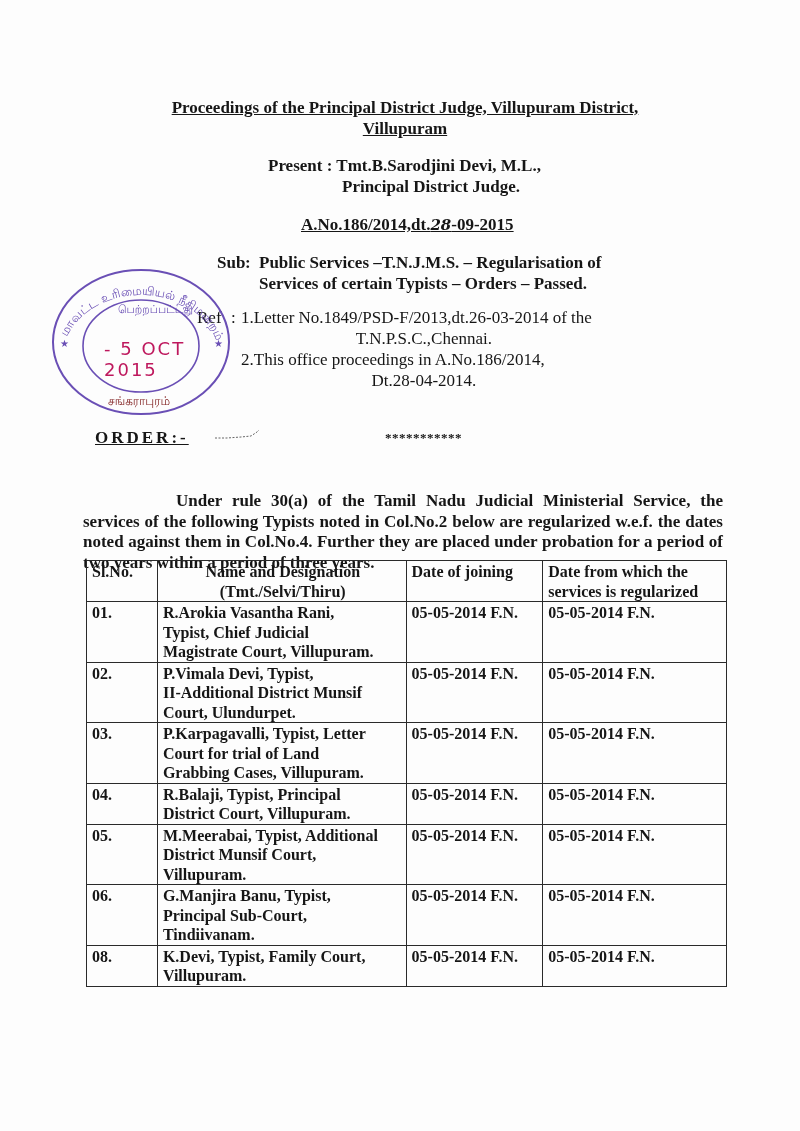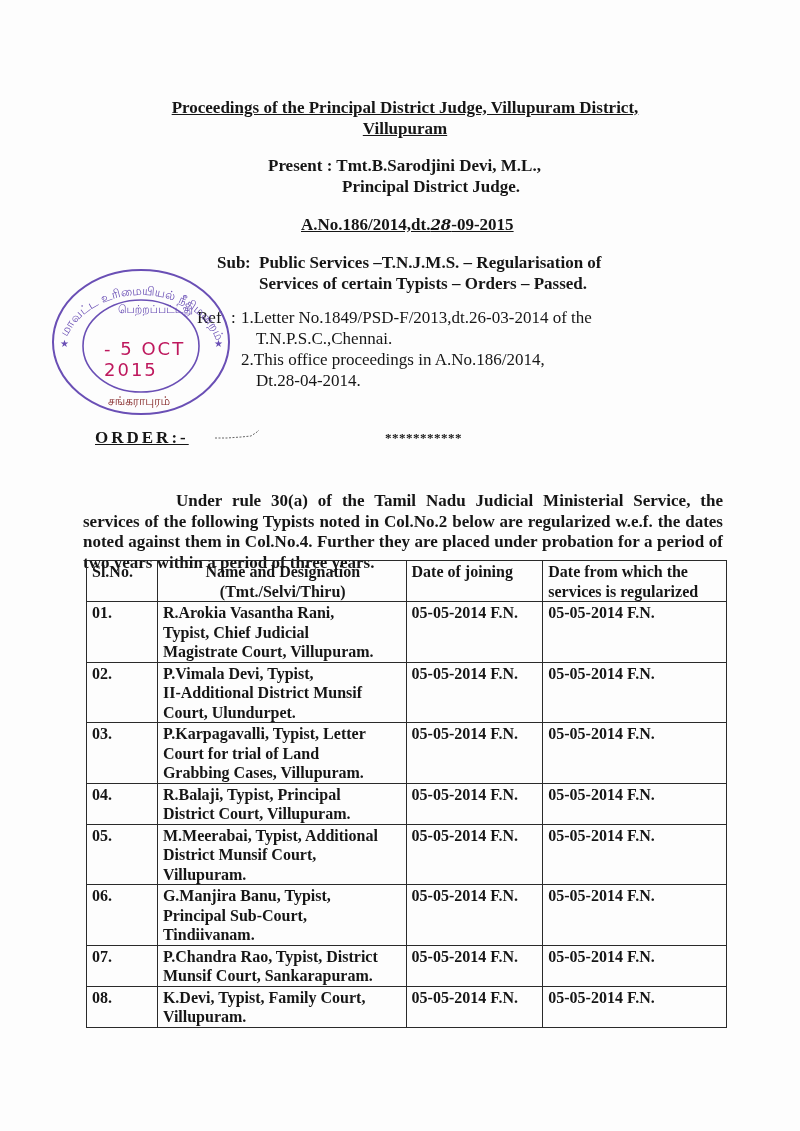--- a/index.html
+++ b/index.html
@@ -25,21 +25,21 @@
     }
     .ano .hand { font-style: italic; font-family: "DejaVu Serif", serif; font-size: 15px; }
     .sub {
       position: absolute; left: 217px; top: 252px; font-weight: bold; font-size: 17px; line-height: 21px;
       display: grid; grid-template-columns: 28px 14px auto;
     }
     .ref {
       position: absolute; left: 197px; top: 307px; font-weight: normal; font-size: 17px; line-height: 21px;
       display: grid; grid-template-columns: 34px 10px auto;
     }
-    .ref .indent { padding-left: 15px; }
+    .ref .indent { padding-left: 15px; text-align: center; }
     .stars { position: absolute; left: 385px; top: 430px; font-size: 13px; letter-spacing: 0.5px; font-weight: bold; }
     .order-head {
       position: absolute; left: 95px; top: 428px; font-weight: bold; font-size: 17px;
       letter-spacing: 3px; text-decoration: underline;
     }
     .para {
       position: absolute; left: 83px; top: 467px; width: 640px; font-weight: bold; font-size: 17px;
       line-height: 20.5px; text-align: justify; margin-top: 24px;
     }
     .para .ind { display: inline-block; width: 93px; }
@@ -213,29 +213,20 @@
         <td>06.</td>
         <td>
           <div>G.Manjira Banu, Typist,</div>
           <div>Principal Sub-Court,</div>
           <div>Tindiivanam.</div>
         </td>
         <td>05-05-2014 F.N.</td>
         <td>05-05-2014 F.N.</td>
       </tr>
       <tr>
-        <td>07.</td>
-        <td>
-          <div>P.Chandra Rao, Typist, District</div>
-          <div>Munsif Court, Sankarapuram.</div>
-        </td>
-        <td>05-05-2014 F.N.</td>
-        <td>05-05-2014 F.N.</td>
-      </tr>
-      <tr>
         <td>08.</td>
         <td>
           <div>K.Devi, Typist, Family Court,</div>
           <div>Villupuram.</div>
         </td>
         <td>05-05-2014 F.N.</td>
         <td>05-05-2014 F.N.</td>
       </tr>
     </tbody>
   </table>

